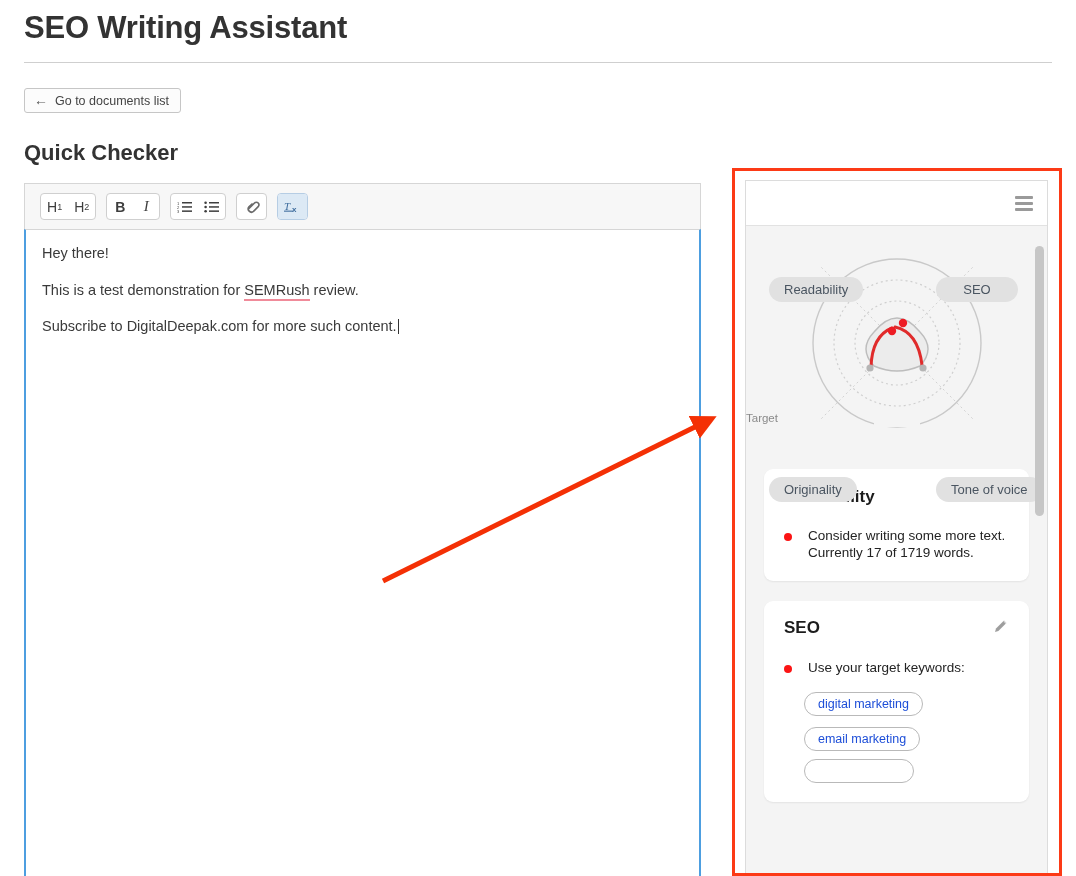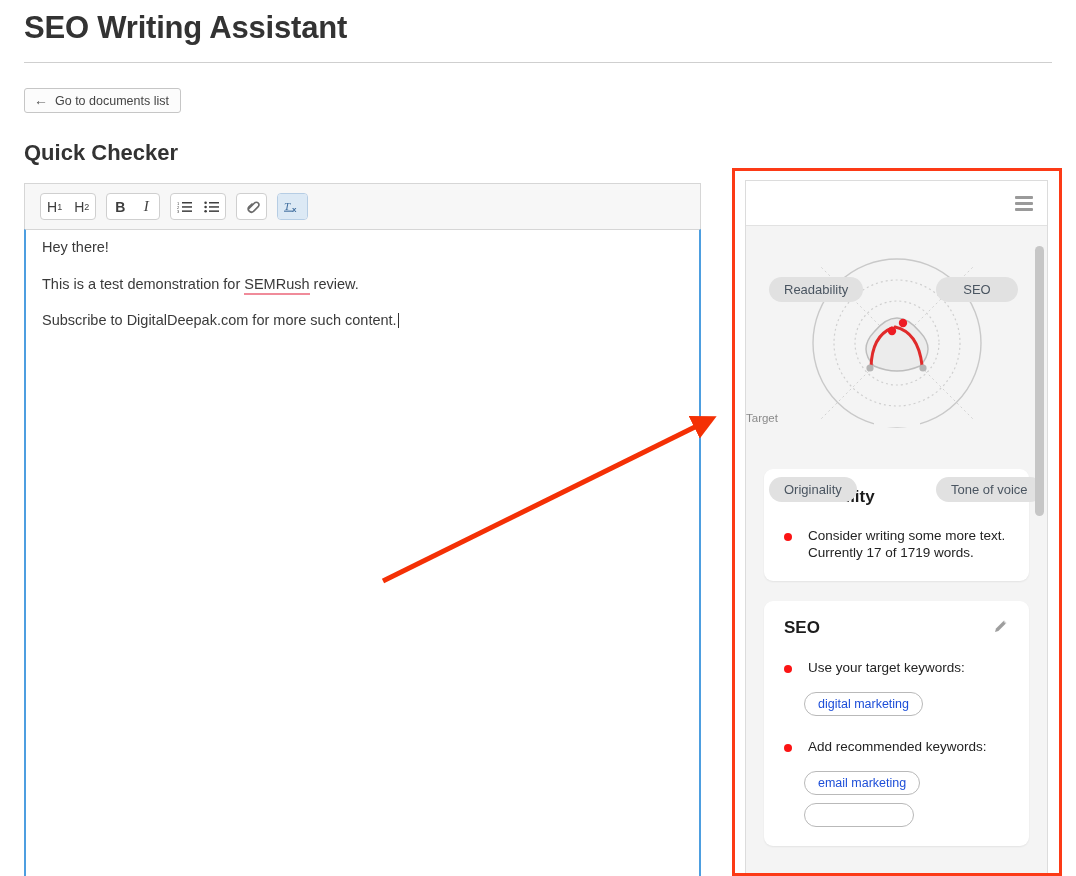--- a/index.html
+++ b/index.html
@@ -94,21 +94,21 @@
   .tb-btn.bold   { font-weight: bold; }
 
   #editor-body {
     position: absolute;
     left: 24px; top: 229px;
     width: 677px; height: 647px;
     background: #ffffff;
     border-left: 2px solid #4d9ee0;
     border-right: 2px solid #4d9ee0;
     border-top: 1px solid #d6d6d6;
-    padding: 8px 16px;
+    padding: 14px 16px;
   }
   .doc-line {
     font-size: 14.5px;
     color: #3a3a3a;
     margin-bottom: 17px;
     line-height: 1.35;
   }
   .misspelled {
     border-bottom: 2px solid #f08b9a;
     padding-bottom: 1px;
@@ -374,24 +374,20 @@
           </svg>
         </span>
       </div>
       <div class="tip-row">
         <span class="tip-bullet"></span>
         <span class="tip-text">Use your target keywords:</span>
       </div>
       <div class="chip-row">
         <span class="kw-chip">digital marketing</span>
       </div>
-      <div class="tip-row" style="margin-top:22px;">
-        <span class="tip-bullet"></span>
-        <span class="tip-text">Add recommended keywords:</span>
-      </div>
       <div class="chip-row">
         <span class="kw-chip">email marketing</span>
         <span class="kw-chip" style="min-width:110px;min-height:24px;"></span>
       </div>
     </div>
 
   </div>
 
   <div id="panel-scrollbar">
     <div id="panel-scroll-thumb"></div>

